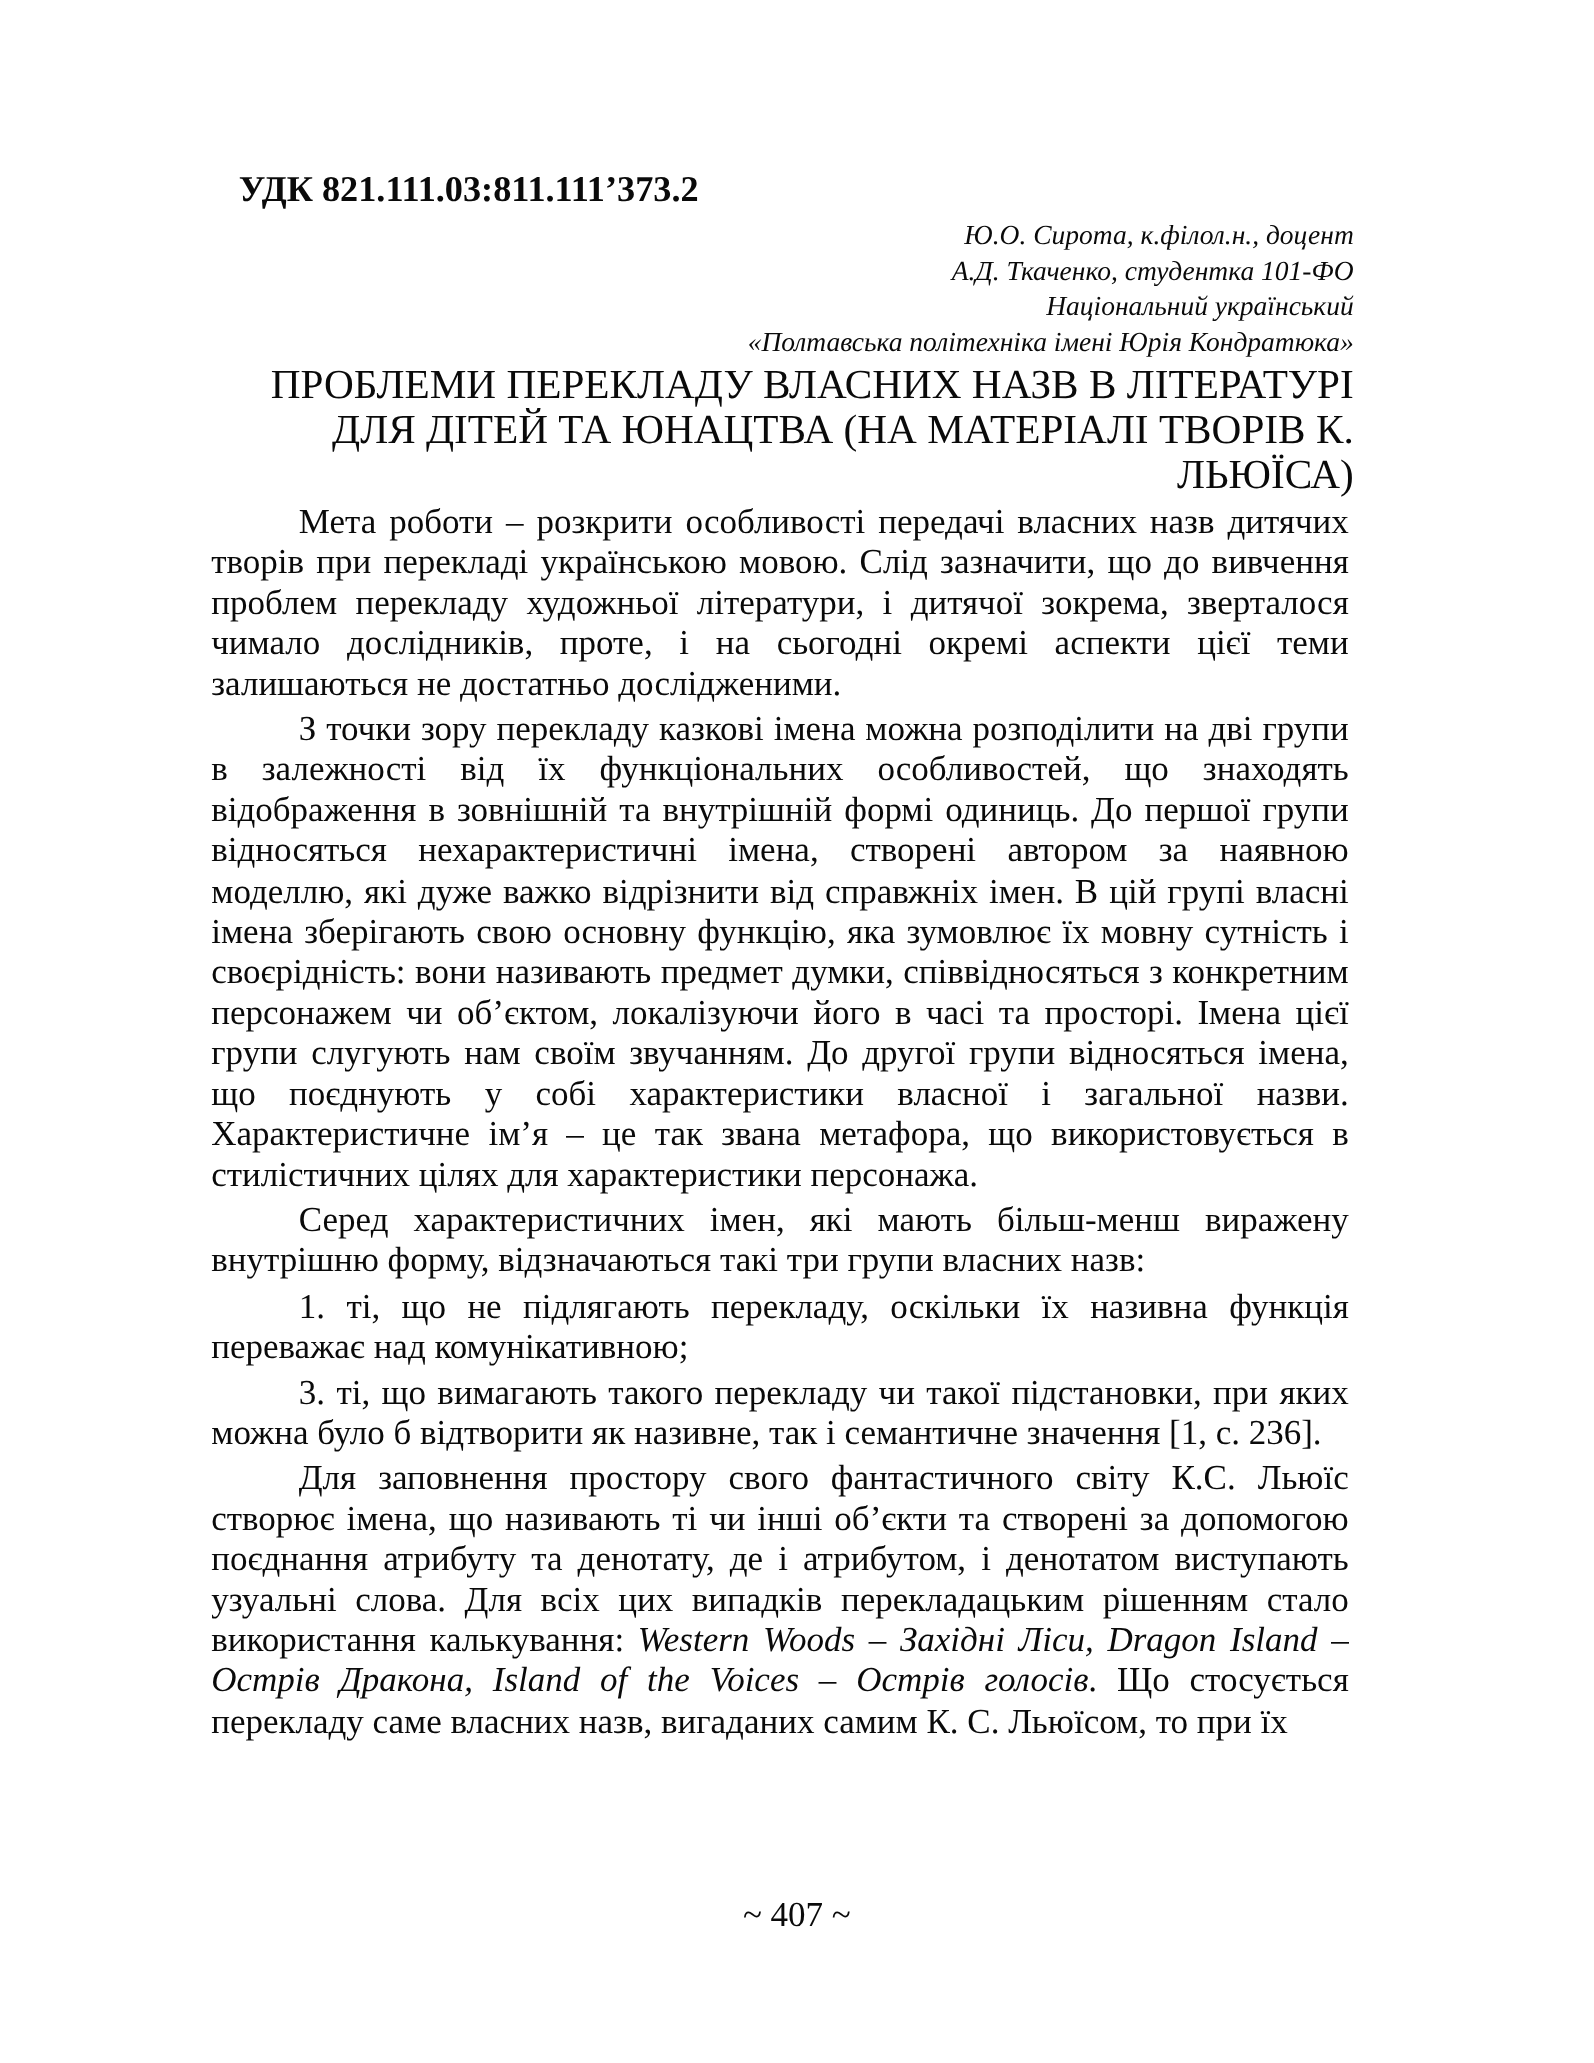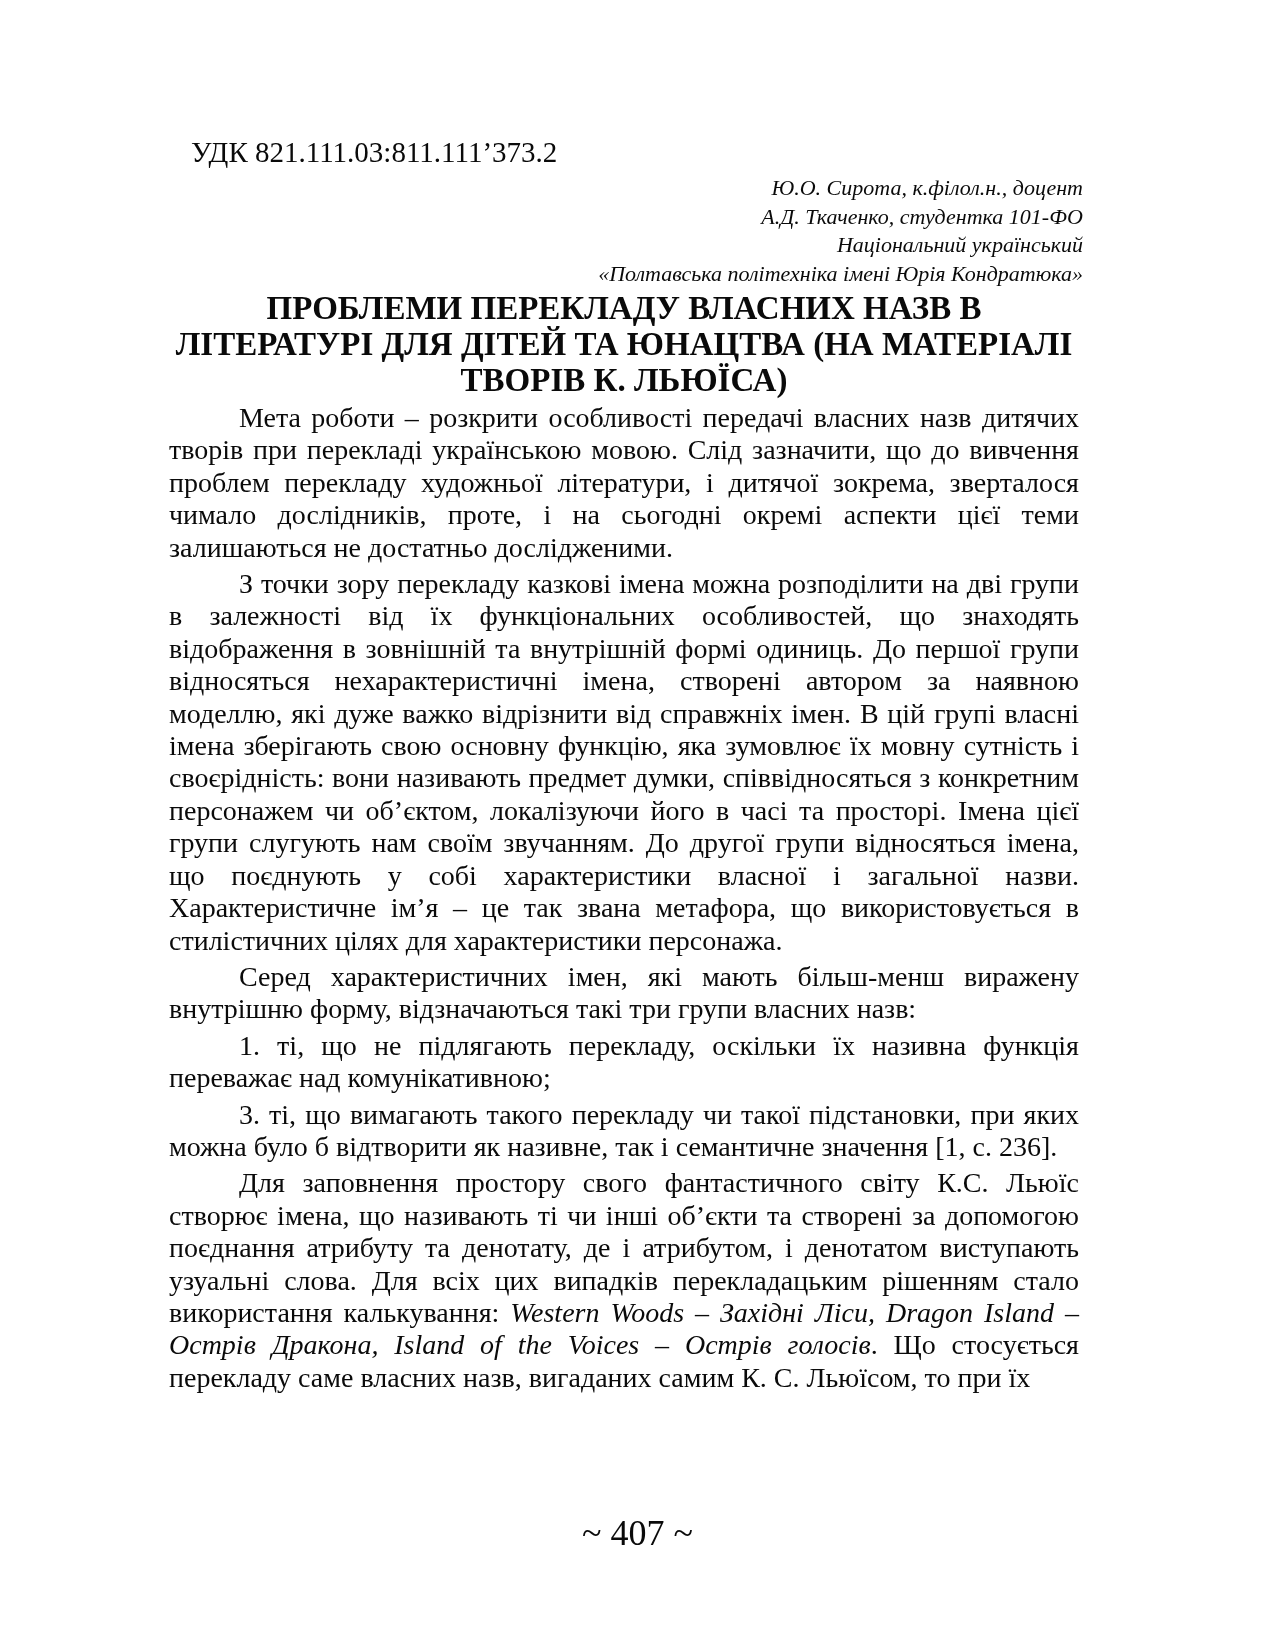--- a/index.html
+++ b/index.html
@@ -19,55 +19,55 @@
   .content {
     position: absolute;
     left: 165px;
     top: 136px;
     width: 918px;
   }
   .udc {
     margin: 0 0 6px 26px;
     font-size: 29px;
     line-height: 32px;
-    font-weight: normal;
+    font-weight: bold;
   }
   .authors {
     margin: 0 0 2px 0;
     text-align: right;
     font-style: italic;
   }
   .author-line {
     margin: 0;
     font-size: 22px;
     line-height: 28.5px;
   }
   .title {
     margin: 0;
-    text-align: center;
+    text-align: right;
     font-size: 33px;
     line-height: 36px;
-    font-weight: bold;
+    font-weight: normal;
   }
   .body {
     margin: 4px;
     font-size: 28px;
     line-height: 32.4px;
     text-align: justify;
   }
   .indent {
     text-indent: 70px;
   }
   .footer {
     position: absolute;
     left: 0;
     top: 1518px;
     width: 100%;
     text-align: center;
-    font-size: 36px;
+    font-size: 28px;
     line-height: 30px;
   }
 </style>
 </head>
 <body>
 
 <div class="page">
   <div class="content">
 
     <p class="udc">УДК 821.111.03:811.111’373.2</p>

